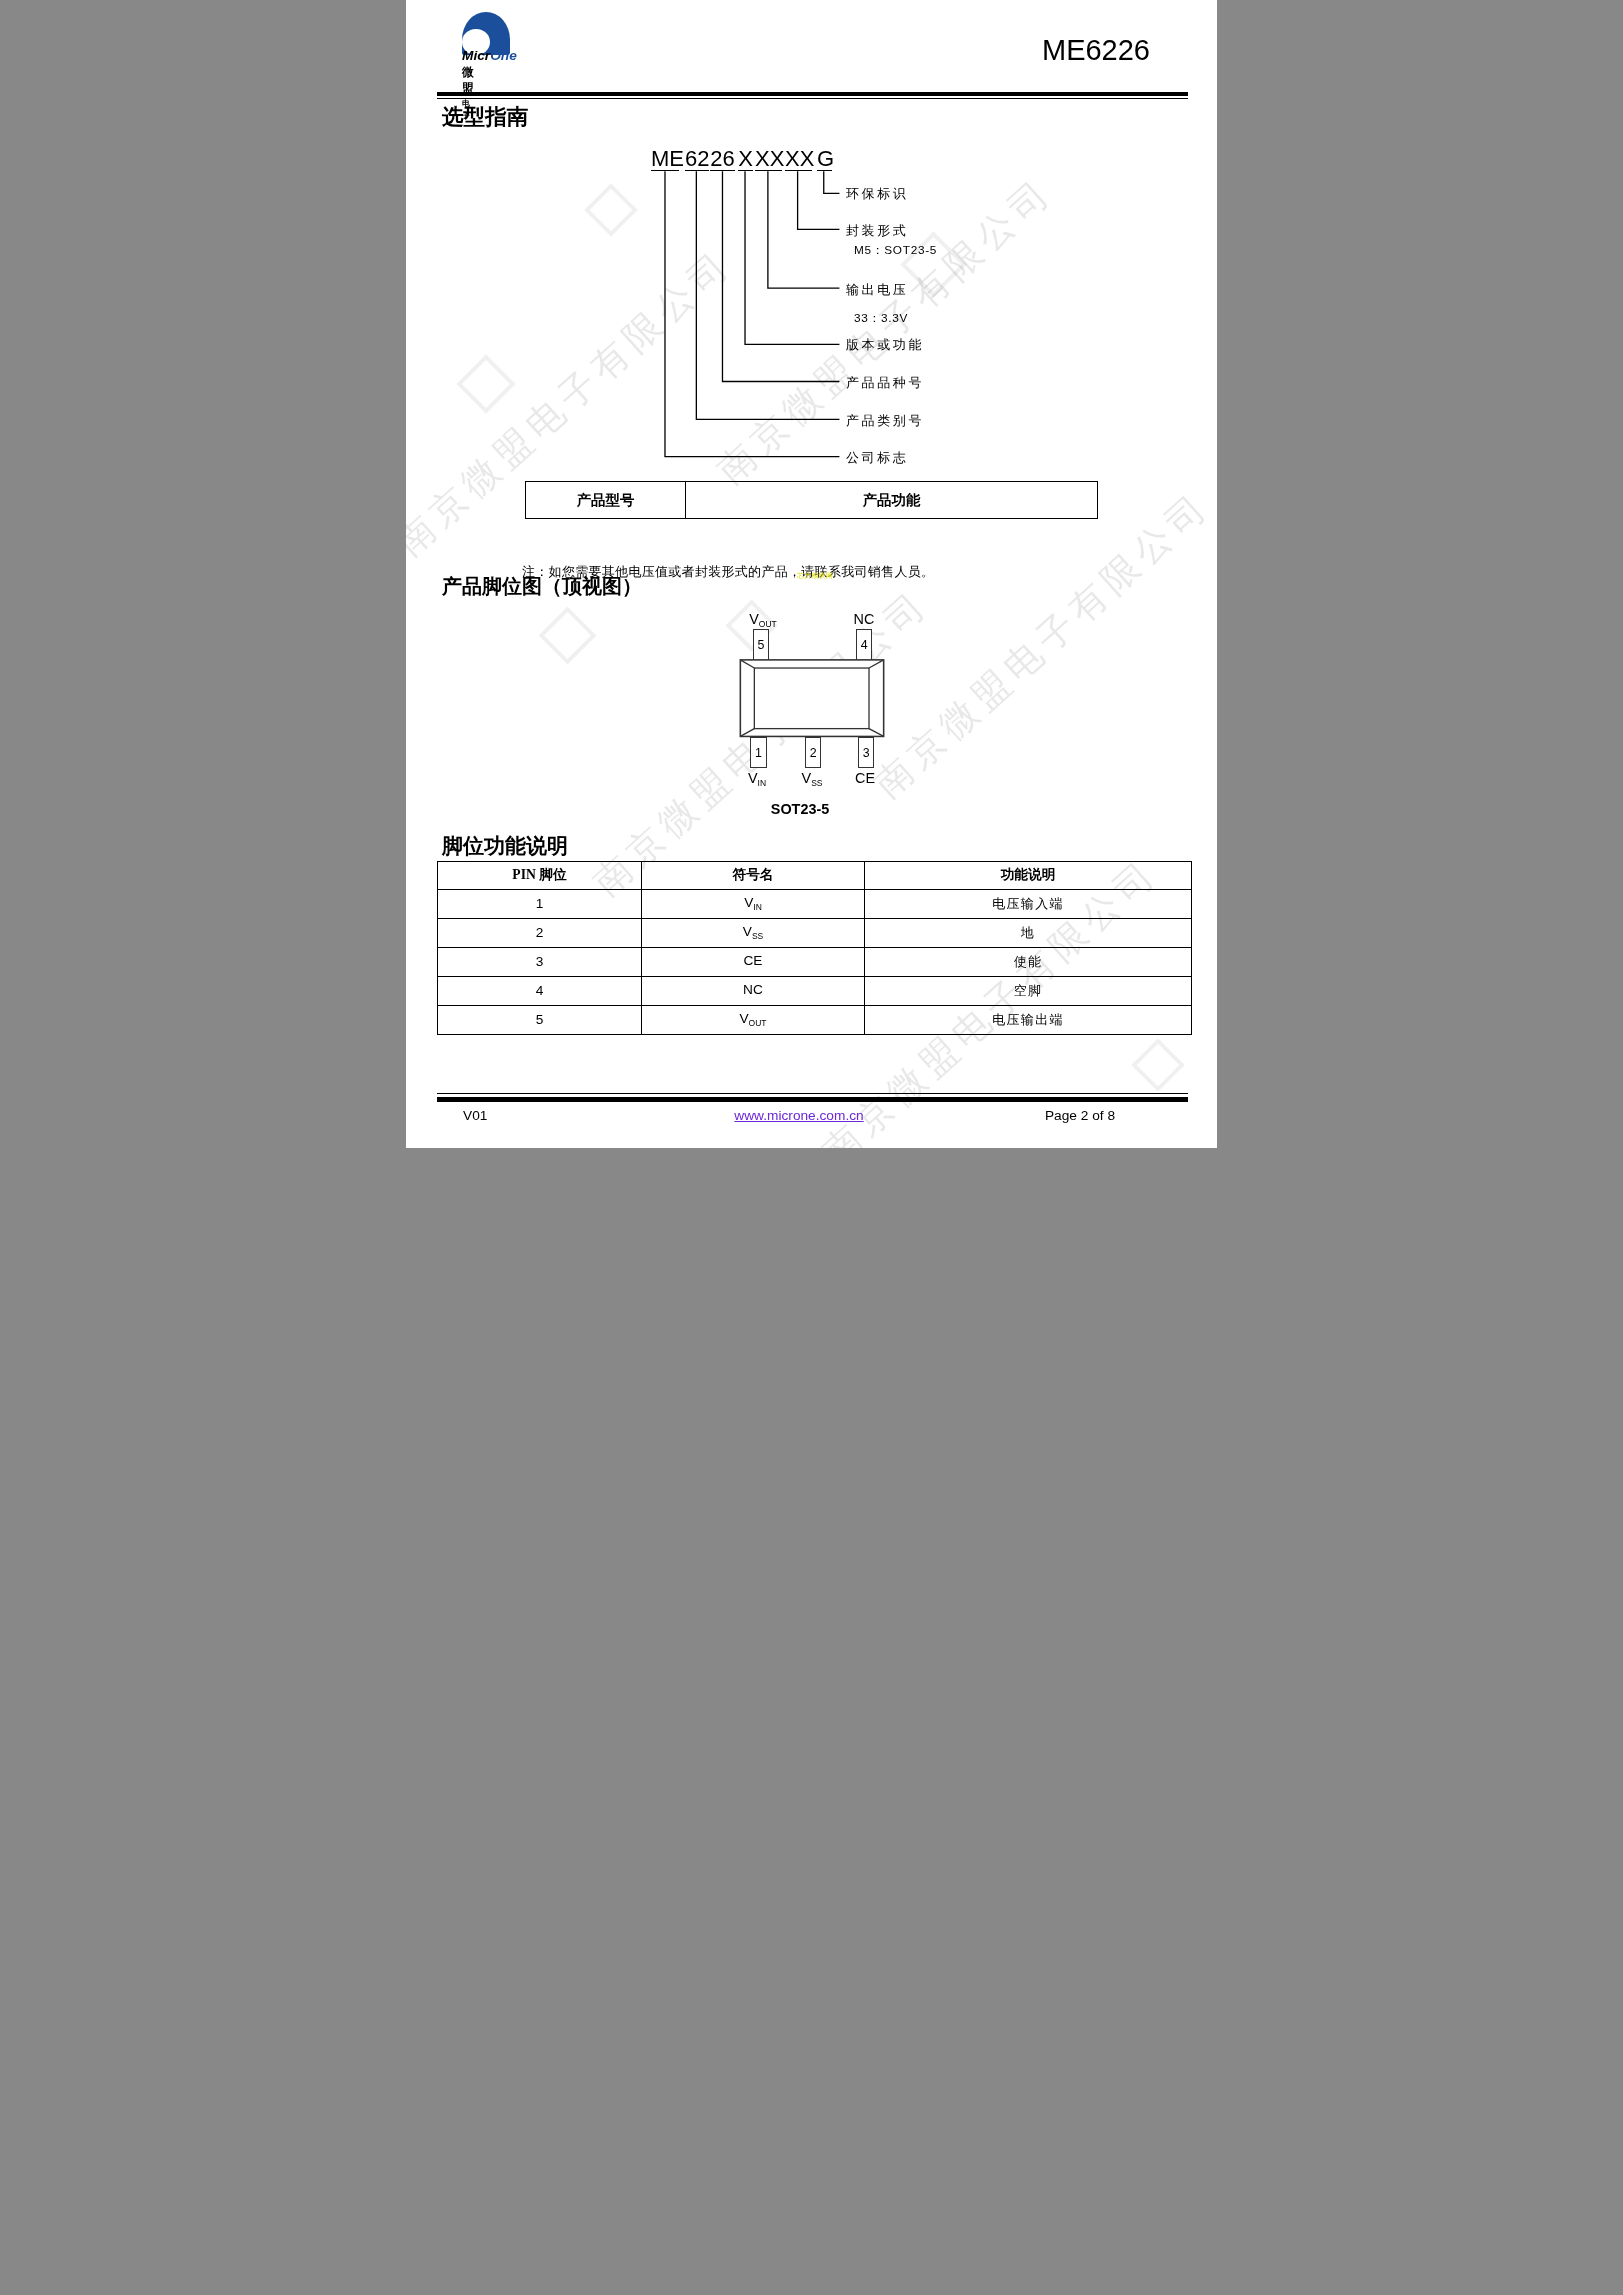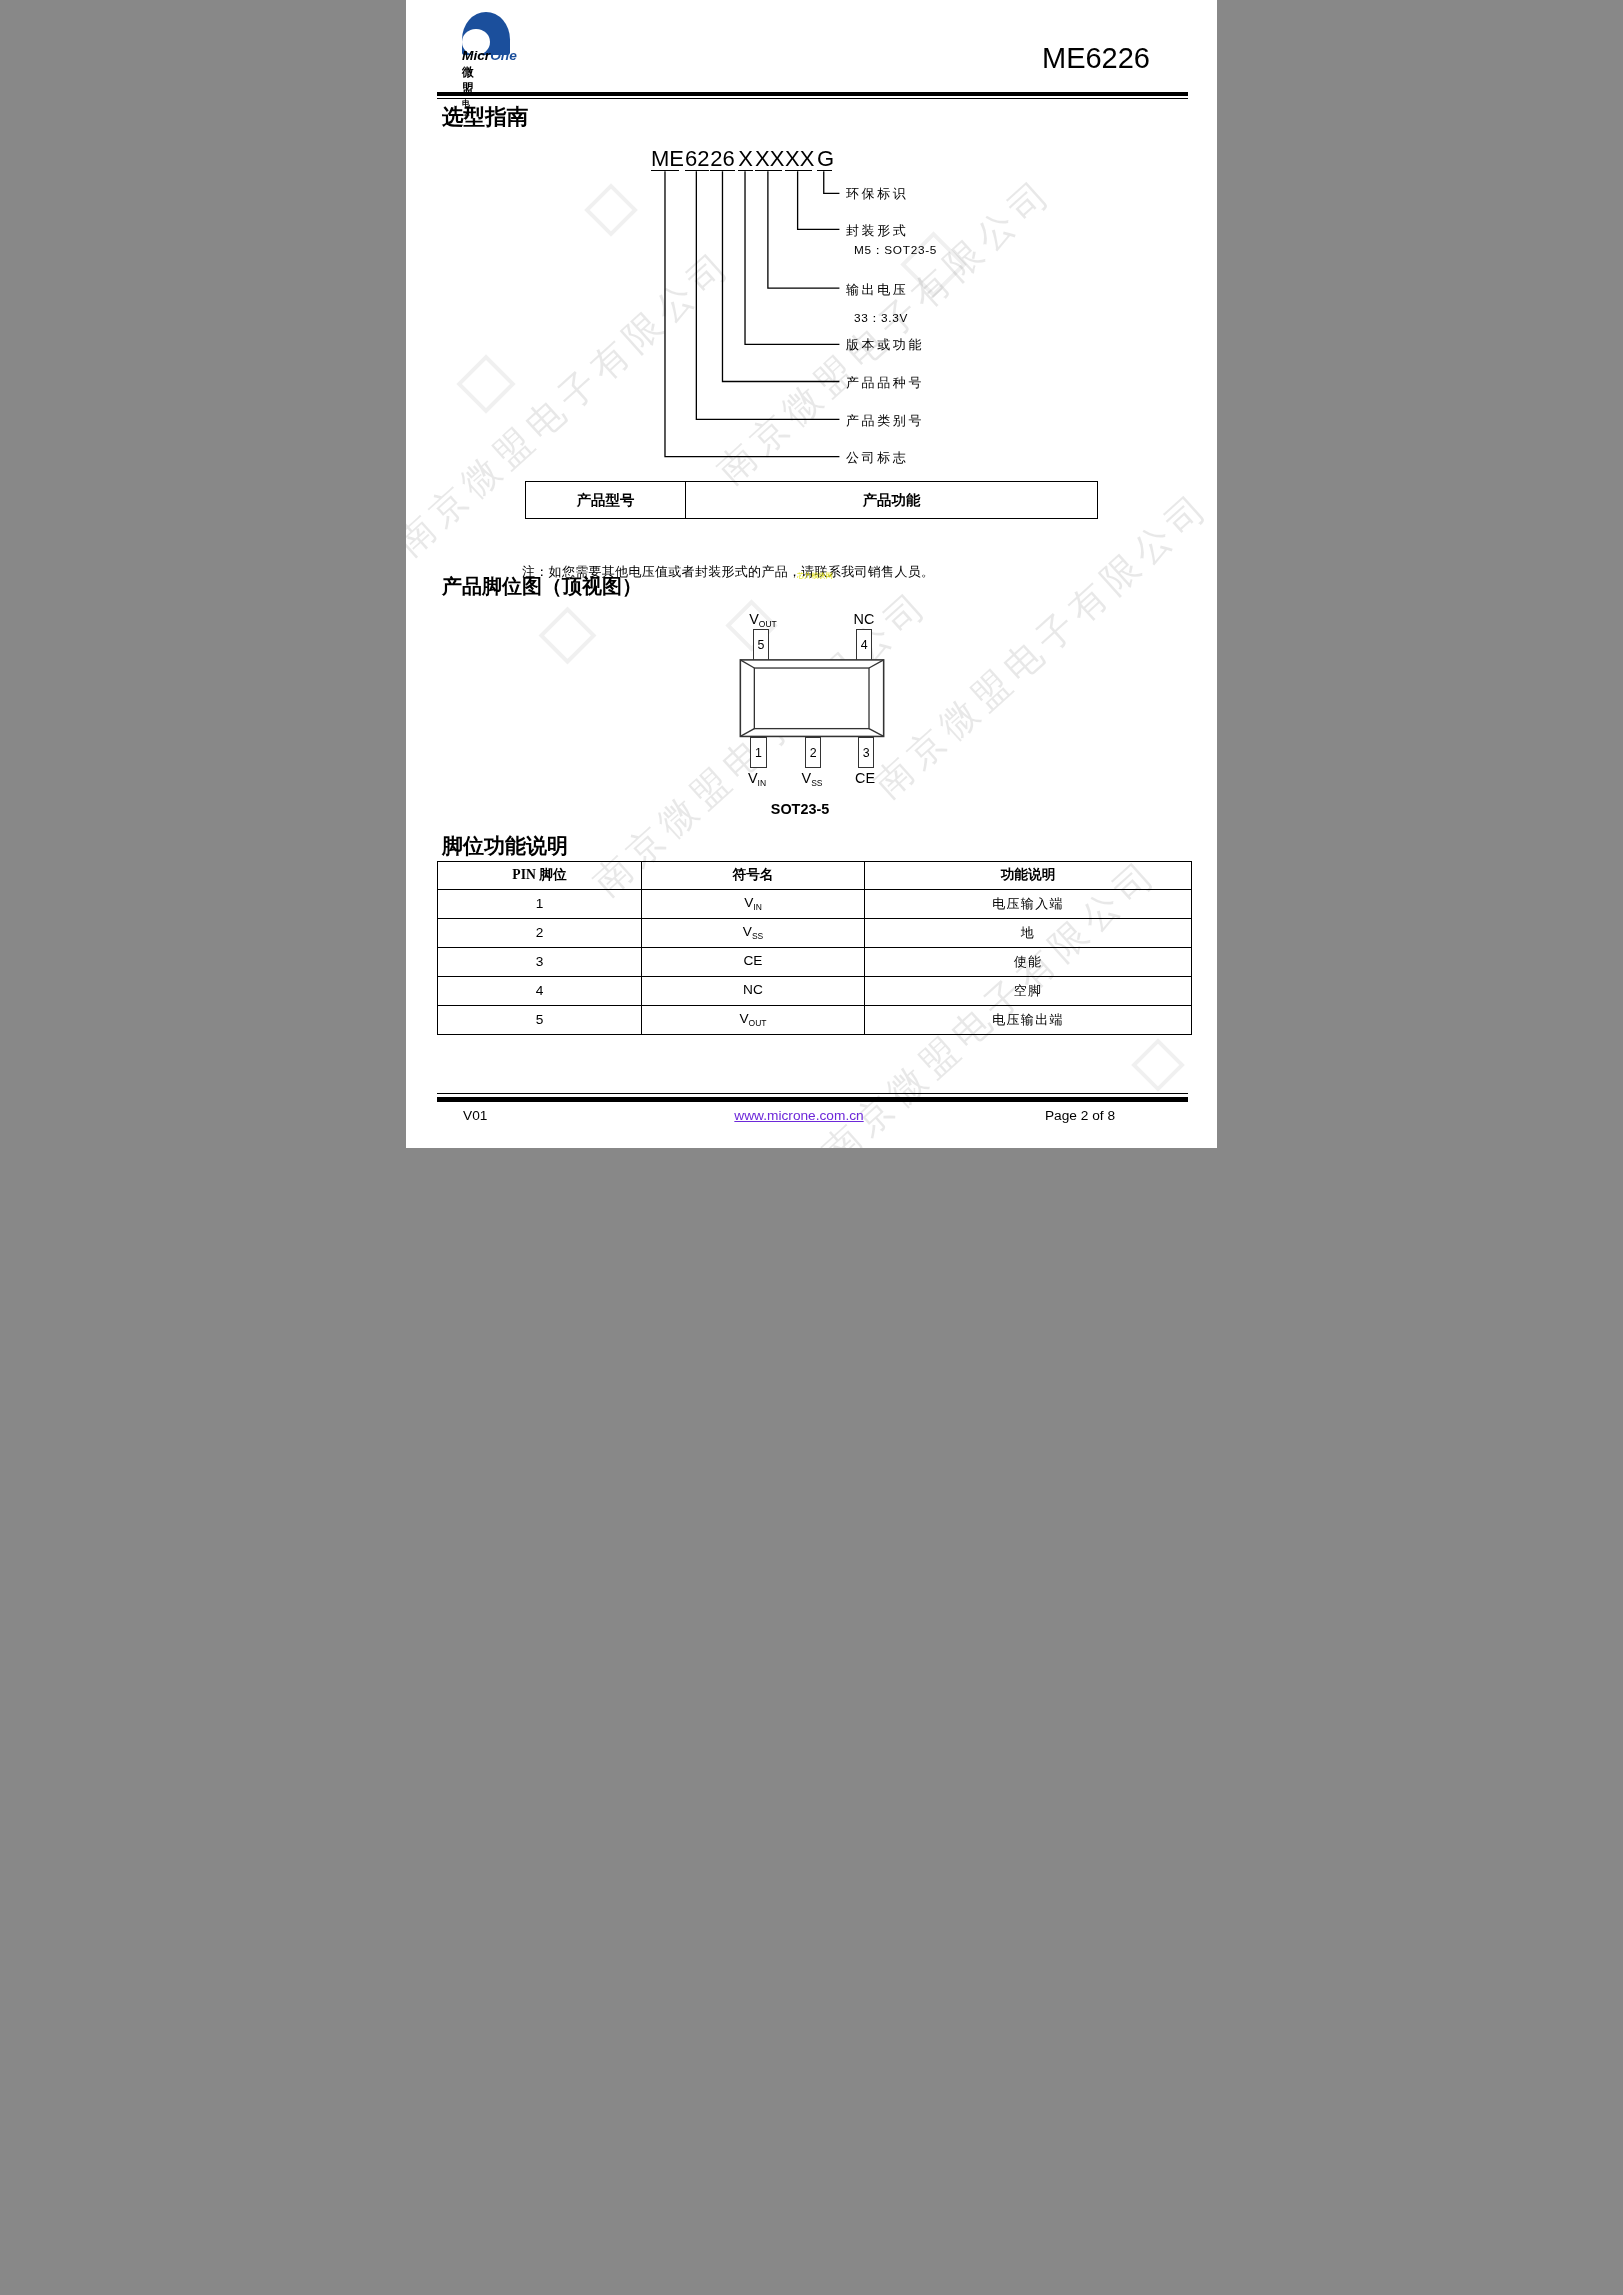--- a/index.html
+++ b/index.html
@@ -21,21 +21,21 @@
   .wm-site{position:absolute;font-size:7.2px;color:#dede00;z-index:2;font-family:"Liberation Sans",sans-serif;}
   .fg{z-index:1;}
   
   .logo-arch{position:absolute;left:56px;top:11.8px;width:48px;height:43px;border-radius:24px 24px 3.3px 3.3px / 27.5px 27.5px 2.6px 2.6px;}
   .logo-hole{position:absolute;left:56px;top:29px;width:27.5px;height:26px;border-radius:50%;background:#fff;}
   .logo-en{position:absolute;left:56px;top:48px;font-family:"Liberation Sans",sans-serif;
     font-style:italic;font-weight:bold;font-size:13.7px;letter-spacing:0;}
   .logo-cn{position:absolute;left:56px;top:65px;font-weight:bold;}
   .logo-cn .big{font-size:11.8px;letter-spacing:0.7px;}
   .logo-cn .small{font-size:7.9px;letter-spacing:2.6px;}
-  .doc-title{position:absolute;right:67px;top:44px;font-family:"Liberation Sans",sans-serif;
+  .doc-title{position:absolute;right:67px;top:36px;font-family:"Liberation Sans",sans-serif;
     font-size:29px;line-height:1;}
   .rule{position:absolute;left:31px;width:751px;background:#000;}
   .rule.thick-top{top:92px;height:3.9px;}
   .rule.thin-top{top:98px;height:1.3px;}
   .rule.thin-bot{top:1093px;height:1.3px;}
   .rule.thick-bot{top:1097px;height:4.6px;}
   
   .h1{position:absolute;left:36px;font-weight:bold;font-size:21.6px;line-height:1.1;}
   
   .seg{position:absolute;top:148px;height:21.6px;font-family:"Liberation Sans",sans-serif;

